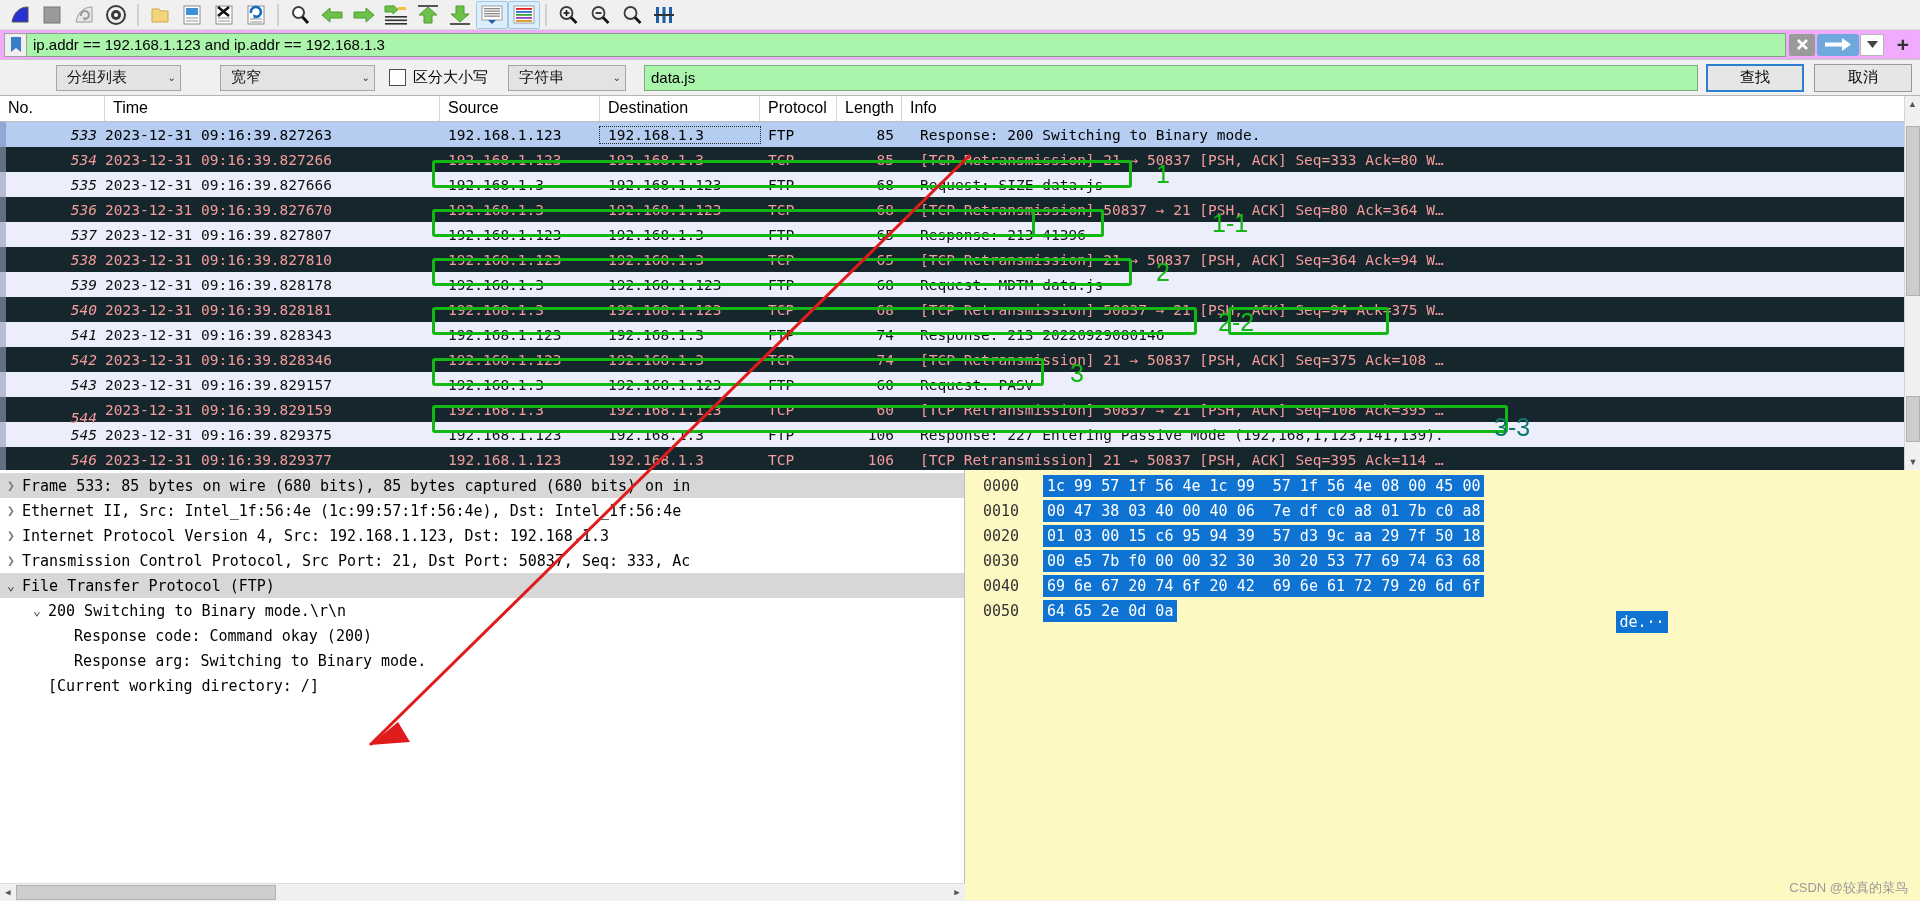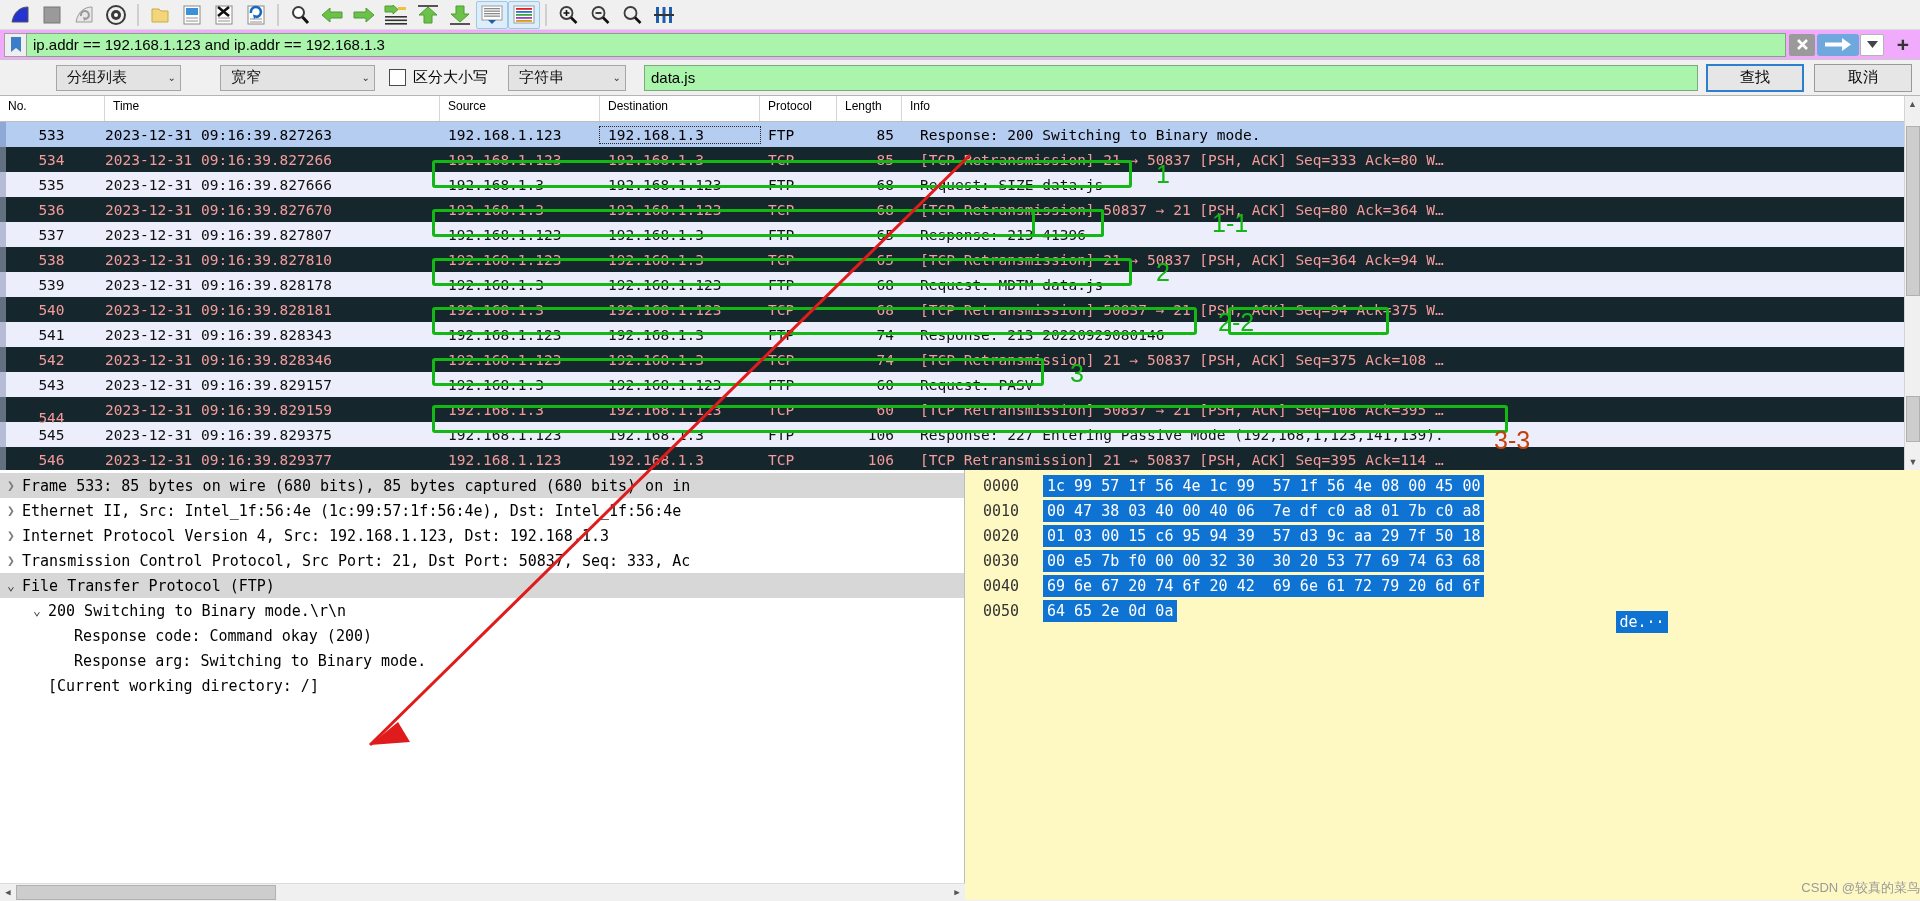--- a/index.html
+++ b/index.html
@@ -96,31 +96,31 @@
     display:flex;align-items:center;justify-content:center;
     font-size:15px;color:#000;
   }
   .fbtn.primary { border:2px solid #2f7fd0; }
   .fbtn + .fbtn { margin-left:10px; }
   
   #packet-pane { position:relative; height:374px; background:#fff; }
   #plist-header {
     display:flex; height:26px; background:#fff;
     border-bottom:1px solid #bdbdbd;
-    font-size:12px; color:#000;
+    font-size:16px; color:#000;
   }
   #plist-header .th {
     border-right:1px solid #d5d5d5;
     padding:3px 0 0 8px;
     overflow:hidden; white-space:nowrap;
   }
   #plist-rows { font-family:"DejaVu Sans Mono", monospace; font-size:14.5px; }
   .prow { display:flex; height:25px; align-items:center; white-space:nowrap; }
   .prow .c { overflow:hidden; white-space:nowrap; }
-  .prow .c.num { text-align:center; padding-right:8px; }
+  .prow .c.num { text-align:right; padding-right:8px;font-style:italic; }
   .prow .c.len { text-align:right; padding-right:8px; }
   .prow .c.ip  { padding-left:8px; }
   .prow .c.proto { padding-left:8px; }
   .prow .c.info { padding-left:8px;margin-left:10px; }
   .prow .sel-stripe { width:6px; height:25px; background:#8d9cc0; }
   .rowtype-ftp   { background:#eceefb; color:#111; }
   .rowtype-tcp   { background:#15272c; color:#f59b9b; }
   .rowtype-sel   { background:#b6cdf2; color:#000; }
   .rowtype-gray  { background:#a9a9a9; color:#101010; }
   .rowtype-tcp .sel-stripe { background:#63707f; }
@@ -174,21 +174,21 @@
   .anno-lbl {
     position:absolute;
     color:#14b814;
     font-family:"Liberation Sans", sans-serif;
     font-size:25px; font-weight:400;
     pointer-events:none;
     line-height:1;
   }
   #red-arrow { position:absolute; left:0; top:0; width:1920px; height:901px; pointer-events:none; }
   #watermark {
-    position:absolute; right:0; bottom:4px;
+    position:absolute; right:12px; bottom:4px;
     font-size:13px; color:#9a9a9a;
     font-family:"Liberation Sans", sans-serif;
   }
 </style>
 </head>
 <body>
 
 <div id="toolbar">
 
   <div class="tb-btn">
@@ -652,21 +652,21 @@
     <div class="anno" style="left: 432px; top: 307px; width: 765px; height: 28px; border-color: rgb(20, 184, 20);"></div>
     <div class="anno" style="left: 432px; top: 358px; width: 612px; height: 28px; border-color: rgb(20, 184, 20);"></div>
     <div class="anno" style="left: 432px; top: 405px; width: 1076px; height: 28px; border-color: rgb(20, 184, 20);"></div>
     <div class="anno" style="left: 1032px; top: 209px; width: 72px; height: 28px; border-color: rgb(20, 184, 20);"></div>
     <div class="anno" style="left: 1228px; top: 307px; width: 161px; height: 28px; border-color: rgb(20, 184, 20);"></div>
     <div class="anno-lbl" style="left: 1156px; top: 162px; color: rgb(20, 184, 20);">1</div>
     <div class="anno-lbl" style="left: 1212px; top: 211px; color: rgb(20, 184, 20);">1-1</div>
     <div class="anno-lbl" style="left: 1156px; top: 260px; color: rgb(20, 184, 20);">2</div>
     <div class="anno-lbl" style="left: 1218px; top: 310px; color: rgb(20, 184, 20);">2-2</div>
     <div class="anno-lbl" style="left: 1070px; top: 361px; color: rgb(20, 184, 20);">3</div>
-    <div class="anno-lbl" style="left: 1494px; top: 428px; color: #c2410c;">3-3</div>
+    <div class="anno-lbl" style="left: 1494px; top: 415px; color: #0f766e;">3-3</div>
   </div>
 
 <svg id="red-arrow">
   <line x1="970" y1="155" x2="370" y2="745" stroke="#e01b1b" stroke-width="3"></line>
   <polygon points="370,745 398,722 410,742" fill="#e01b1b"></polygon>
 </svg>
 
 <div id="watermark">CSDN @较真的菜鸟</div>
 
 </body></html>

